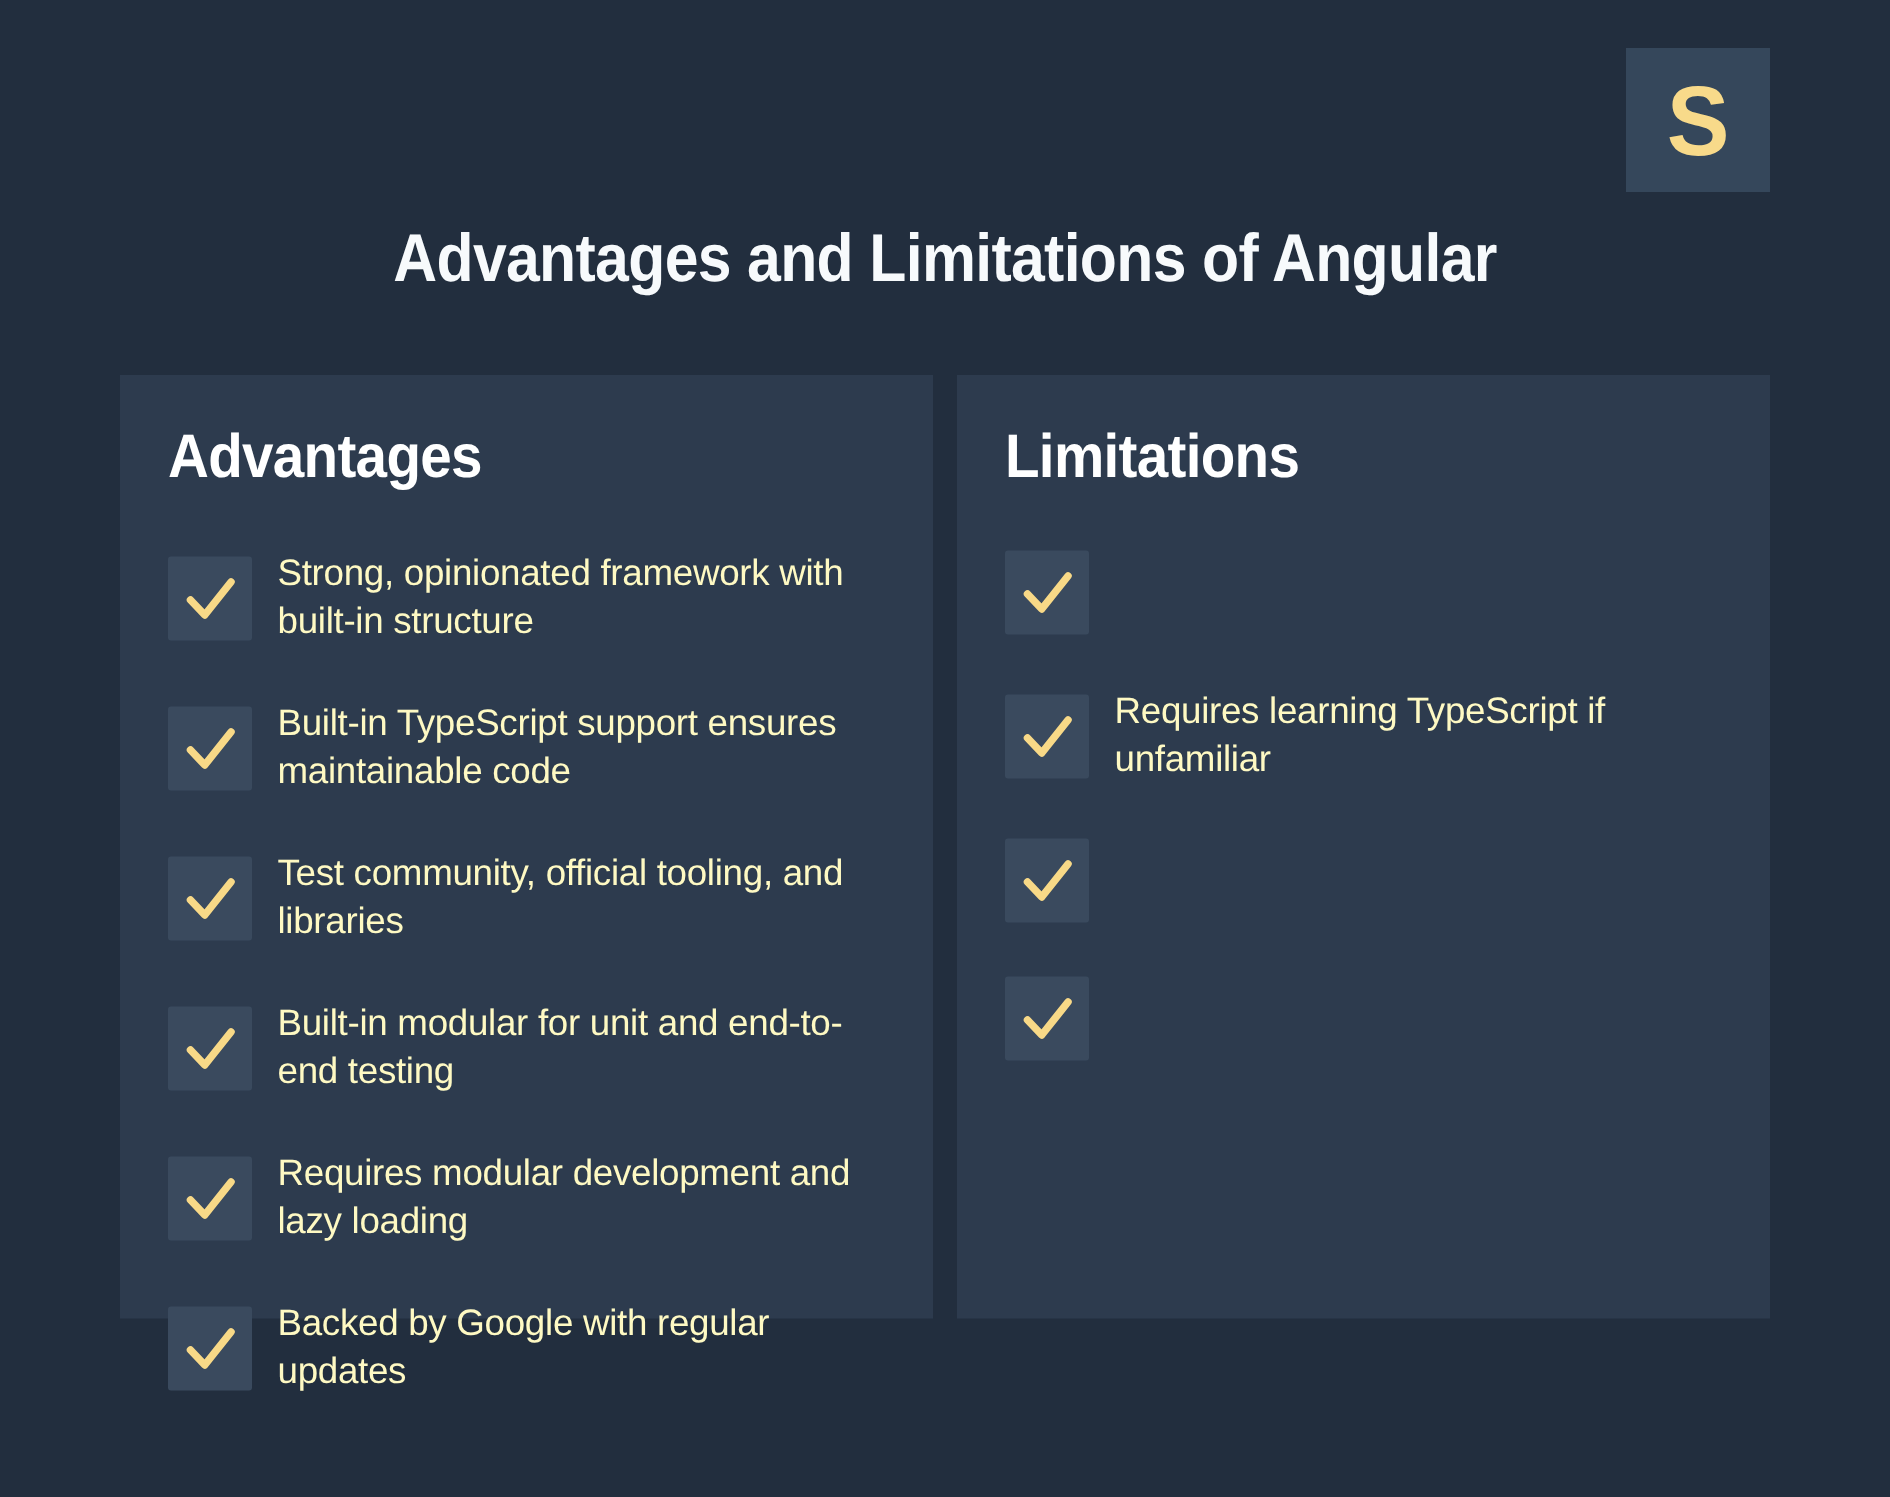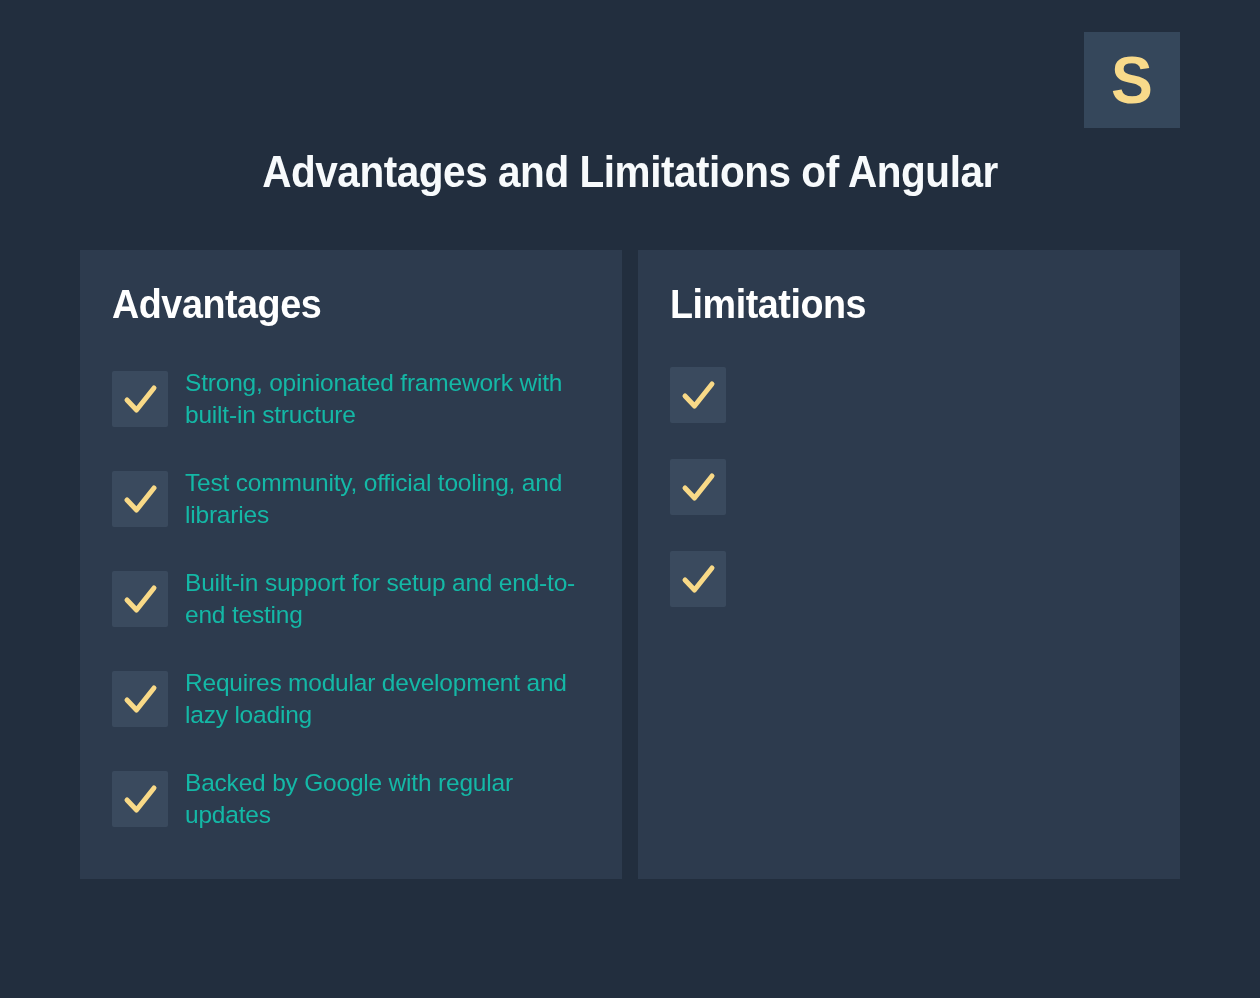--- a/index.html
+++ b/index.html
@@ -92,21 +92,21 @@
     background: #3a4a5e;
     border-radius: 2px;
     display: flex;
     align-items: center;
     justify-content: center;
   }
   .checkbox svg {
     display: block;
   }
   .item-text {
-    color: #14b8a6;
+    color: #fef9c3;
     font-size: 24.5px;
     line-height: 32px;
     letter-spacing: -0.2px;
     white-space: pre-line;
     max-width: 452px;
   }
 </style>
 </head>
 <body>
 
@@ -127,38 +127,47 @@
         <div class="item">
           <span class="checkbox">
             <svg width="56" height="56" viewBox="0 0 56 56" fill="none">
               <path d="M15 29 L24.5 39 L42 17" stroke="#f8d987" stroke-width="5" stroke-linecap="round" stroke-linejoin="round" fill="none"></path>
             </svg>
           </span>
           <span class="item-text">Strong, opinionated framework with
 built-in structure</span>
         </div>
 
+        <div class="item">
+          <span class="checkbox">
+            <svg width="56" height="56" viewBox="0 0 56 56" fill="none">
+              <path d="M15 29 L24.5 39 L42 17" stroke="#f8d987" stroke-width="5" stroke-linecap="round" stroke-linejoin="round" fill="none"></path>
+            </svg>
+          </span>
+          <span class="item-text">Built-in TypeScript support ensures
+maintainable code</span>
+        </div>
 
         <div class="item">
           <span class="checkbox">
             <svg width="56" height="56" viewBox="0 0 56 56" fill="none">
               <path d="M15 29 L24.5 39 L42 17" stroke="#f8d987" stroke-width="5" stroke-linecap="round" stroke-linejoin="round" fill="none"></path>
             </svg>
           </span>
           <span class="item-text">Test community, official tooling, and
 libraries</span>
         </div>
 
         <div class="item">
           <span class="checkbox">
             <svg width="56" height="56" viewBox="0 0 56 56" fill="none">
               <path d="M15 29 L24.5 39 L42 17" stroke="#f8d987" stroke-width="5" stroke-linecap="round" stroke-linejoin="round" fill="none"></path>
             </svg>
           </span>
-          <span class="item-text">Built-in support for setup and end-to-
+          <span class="item-text">Built-in modular for unit and end-to-
 end testing</span>
         </div>
 
         <div class="item">
           <span class="checkbox">
             <svg width="56" height="56" viewBox="0 0 56 56" fill="none">
               <path d="M15 29 L24.5 39 L42 17" stroke="#f8d987" stroke-width="5" stroke-linecap="round" stroke-linejoin="round" fill="none"></path>
             </svg>
           </span>
           <span class="item-text">Requires modular development and
@@ -183,20 +192,29 @@
       <div class="item-list">
 
         <div class="item">
           <span class="checkbox">
             <svg width="56" height="56" viewBox="0 0 56 56" fill="none">
               <path d="M15 29 L24.5 39 L42 17" stroke="#f8d987" stroke-width="5" stroke-linecap="round" stroke-linejoin="round" fill="none"></path>
             </svg>
           </span>
         </div>
 
+        <div class="item">
+          <span class="checkbox">
+            <svg width="56" height="56" viewBox="0 0 56 56" fill="none">
+              <path d="M15 29 L24.5 39 L42 17" stroke="#f8d987" stroke-width="5" stroke-linecap="round" stroke-linejoin="round" fill="none"></path>
+            </svg>
+          </span>
+          <span class="item-text">Requires learning TypeScript if
+unfamiliar</span>
+        </div>
 
         <div class="item">
           <span class="checkbox">
             <svg width="56" height="56" viewBox="0 0 56 56" fill="none">
               <path d="M15 29 L24.5 39 L42 17" stroke="#f8d987" stroke-width="5" stroke-linecap="round" stroke-linejoin="round" fill="none"></path>
             </svg>
           </span>
         </div>
 
 

